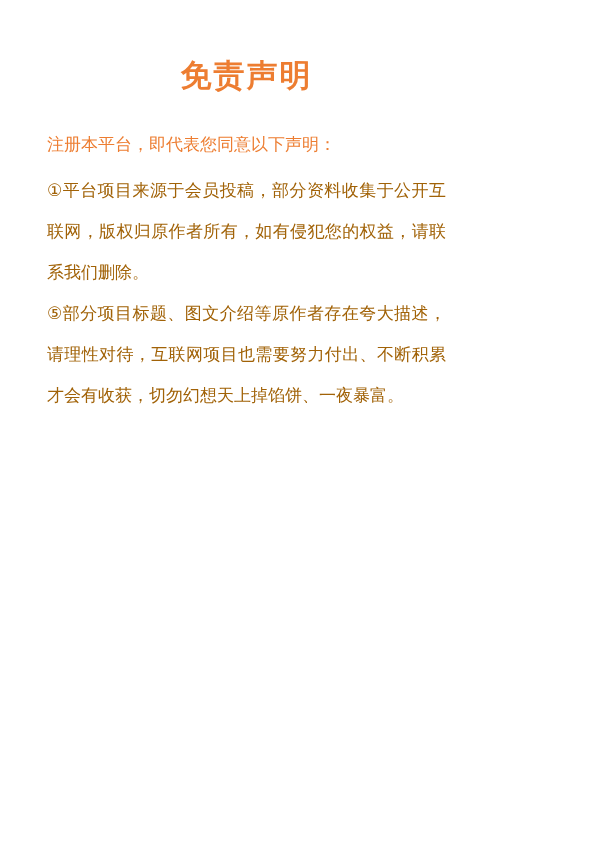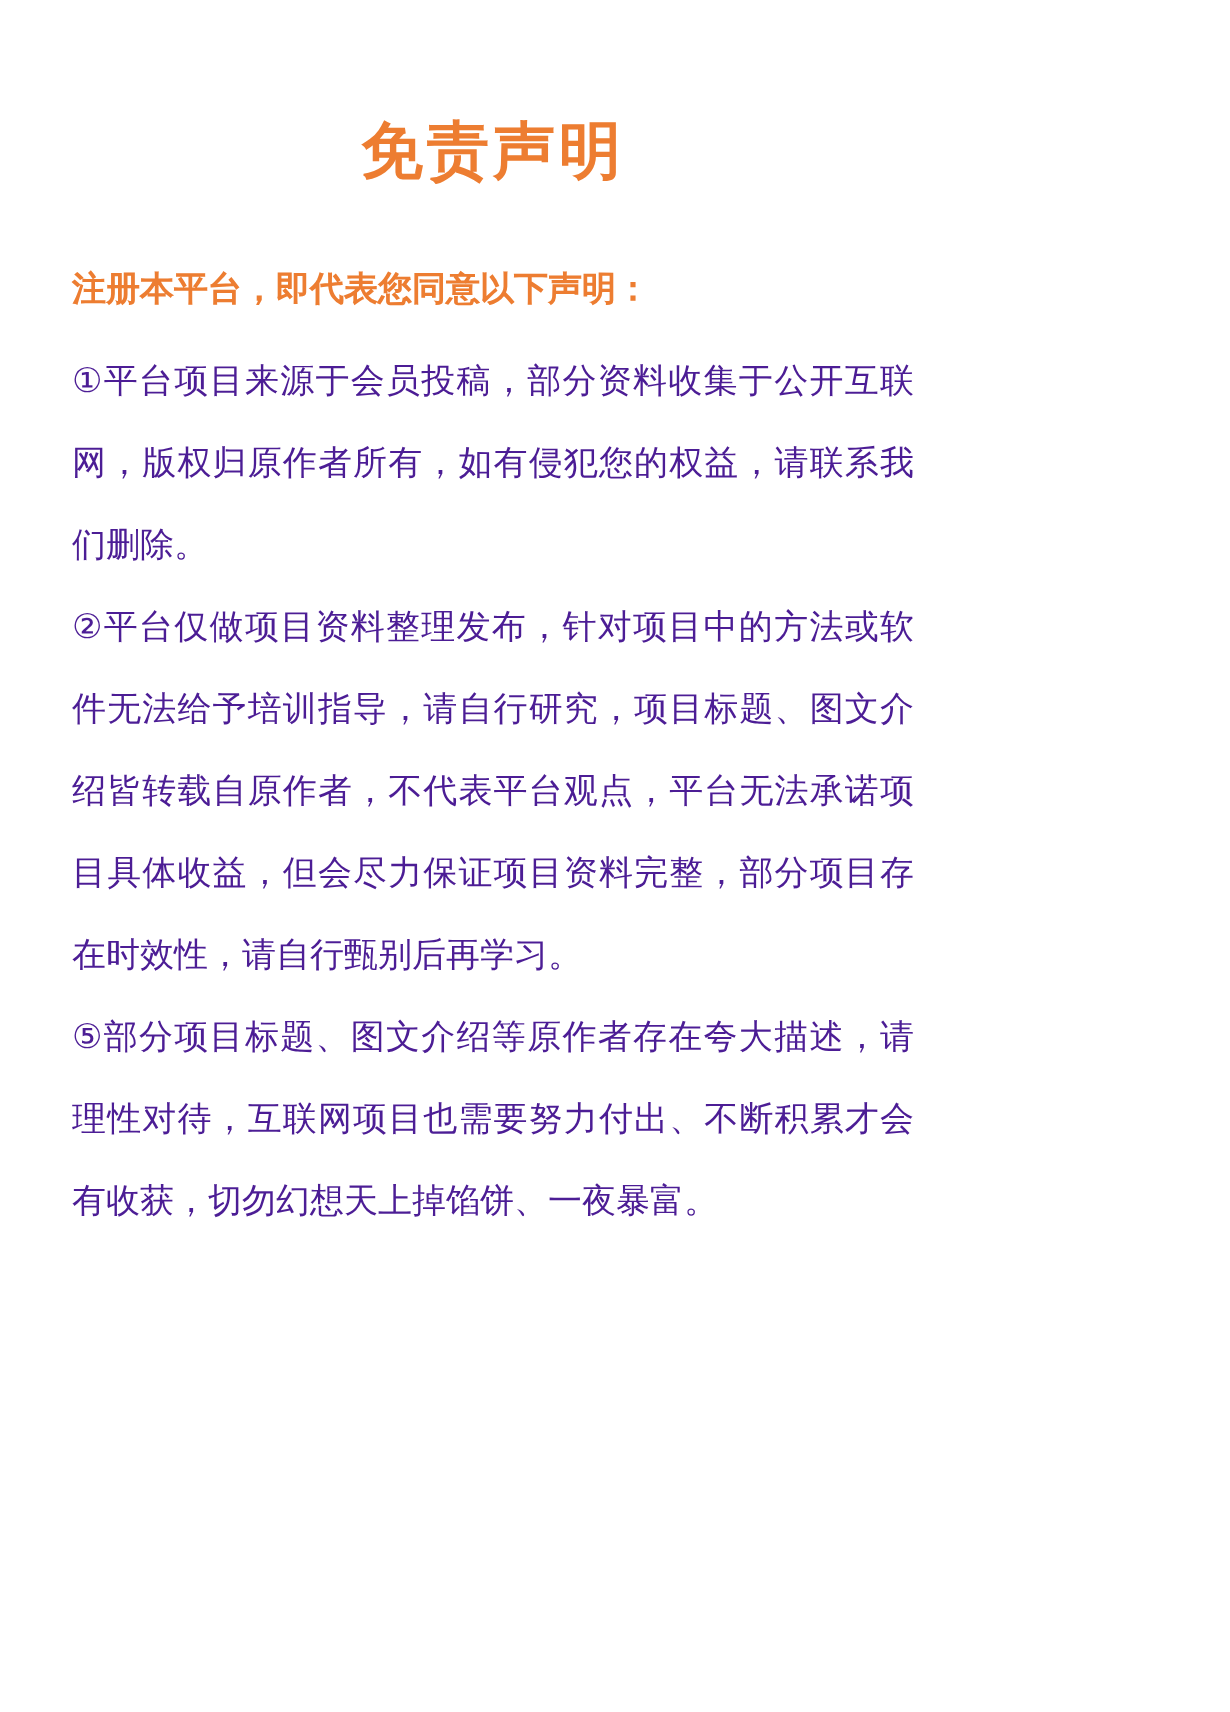--- a/index.html
+++ b/index.html
@@ -10,60 +10,59 @@
   body {
     width: 615px;
     height: 856px;
     overflow: hidden;
     font-family: "Liberation Sans", "DejaVu Sans", sans-serif;
   }
   .page {
     width: 493px;
     height: 856px;
     box-sizing: border-box;
-    padding: 0 36px;
+    padding: 0 47px;
     background: #ffffff;
   }
   .doc-title {
     margin: 0;
     padding-top: 57px;
     font-size: 31px;
     line-height: 38px;
     font-weight: 700;
     text-align: center;
     color: #ED7D31;
     letter-spacing: 2px;
   }
   .intro-line {
     margin: 39px 0 0 0;
     font-size: 17px;
     line-height: 21px;
-    font-weight: 700;
+    font-weight: 400;
     color: #ED7D31;
   }
   .content {
     margin-top: 15px;
   }
   .content p {
     margin: 0;
     font-size: 17px;
     line-height: 41px;
-    color: #4c1d95;
+    color: #a16207;
     text-align: justify;
     text-justify: inter-ideograph;
     word-break: break-all;
   }
 </style>
 </head>
 <body>
 
 <div class="page">
   <h1 class="doc-title">免责声明</h1>
 
   <p class="intro-line">注册本平台，即代表您同意以下声明：</p>
 
   <div class="content">
     <p>①平台项目来源于会员投稿，部分资料收集于公开互联网，版权归原作者所有，如有侵犯您的权益，请联系我们删除。</p>
-    <p>②平台仅做项目资料整理发布，针对项目中的方法或软件无法给予培训指导，请自行研究，项目标题、图文介绍皆转载自原作者，不代表平台观点，平台无法承诺项目具体收益，但会尽力保证项目资料完整，部分项目存在时效性，请自行甄别后再学习。</p>
     <p>⑤部分项目标题、图文介绍等原作者存在夸大描述，请理性对待，互联网项目也需要努力付出、不断积累才会有收获，切勿幻想天上掉馅饼、一夜暴富。</p>
 
   </div>
 </div>
 
 </body></html>

